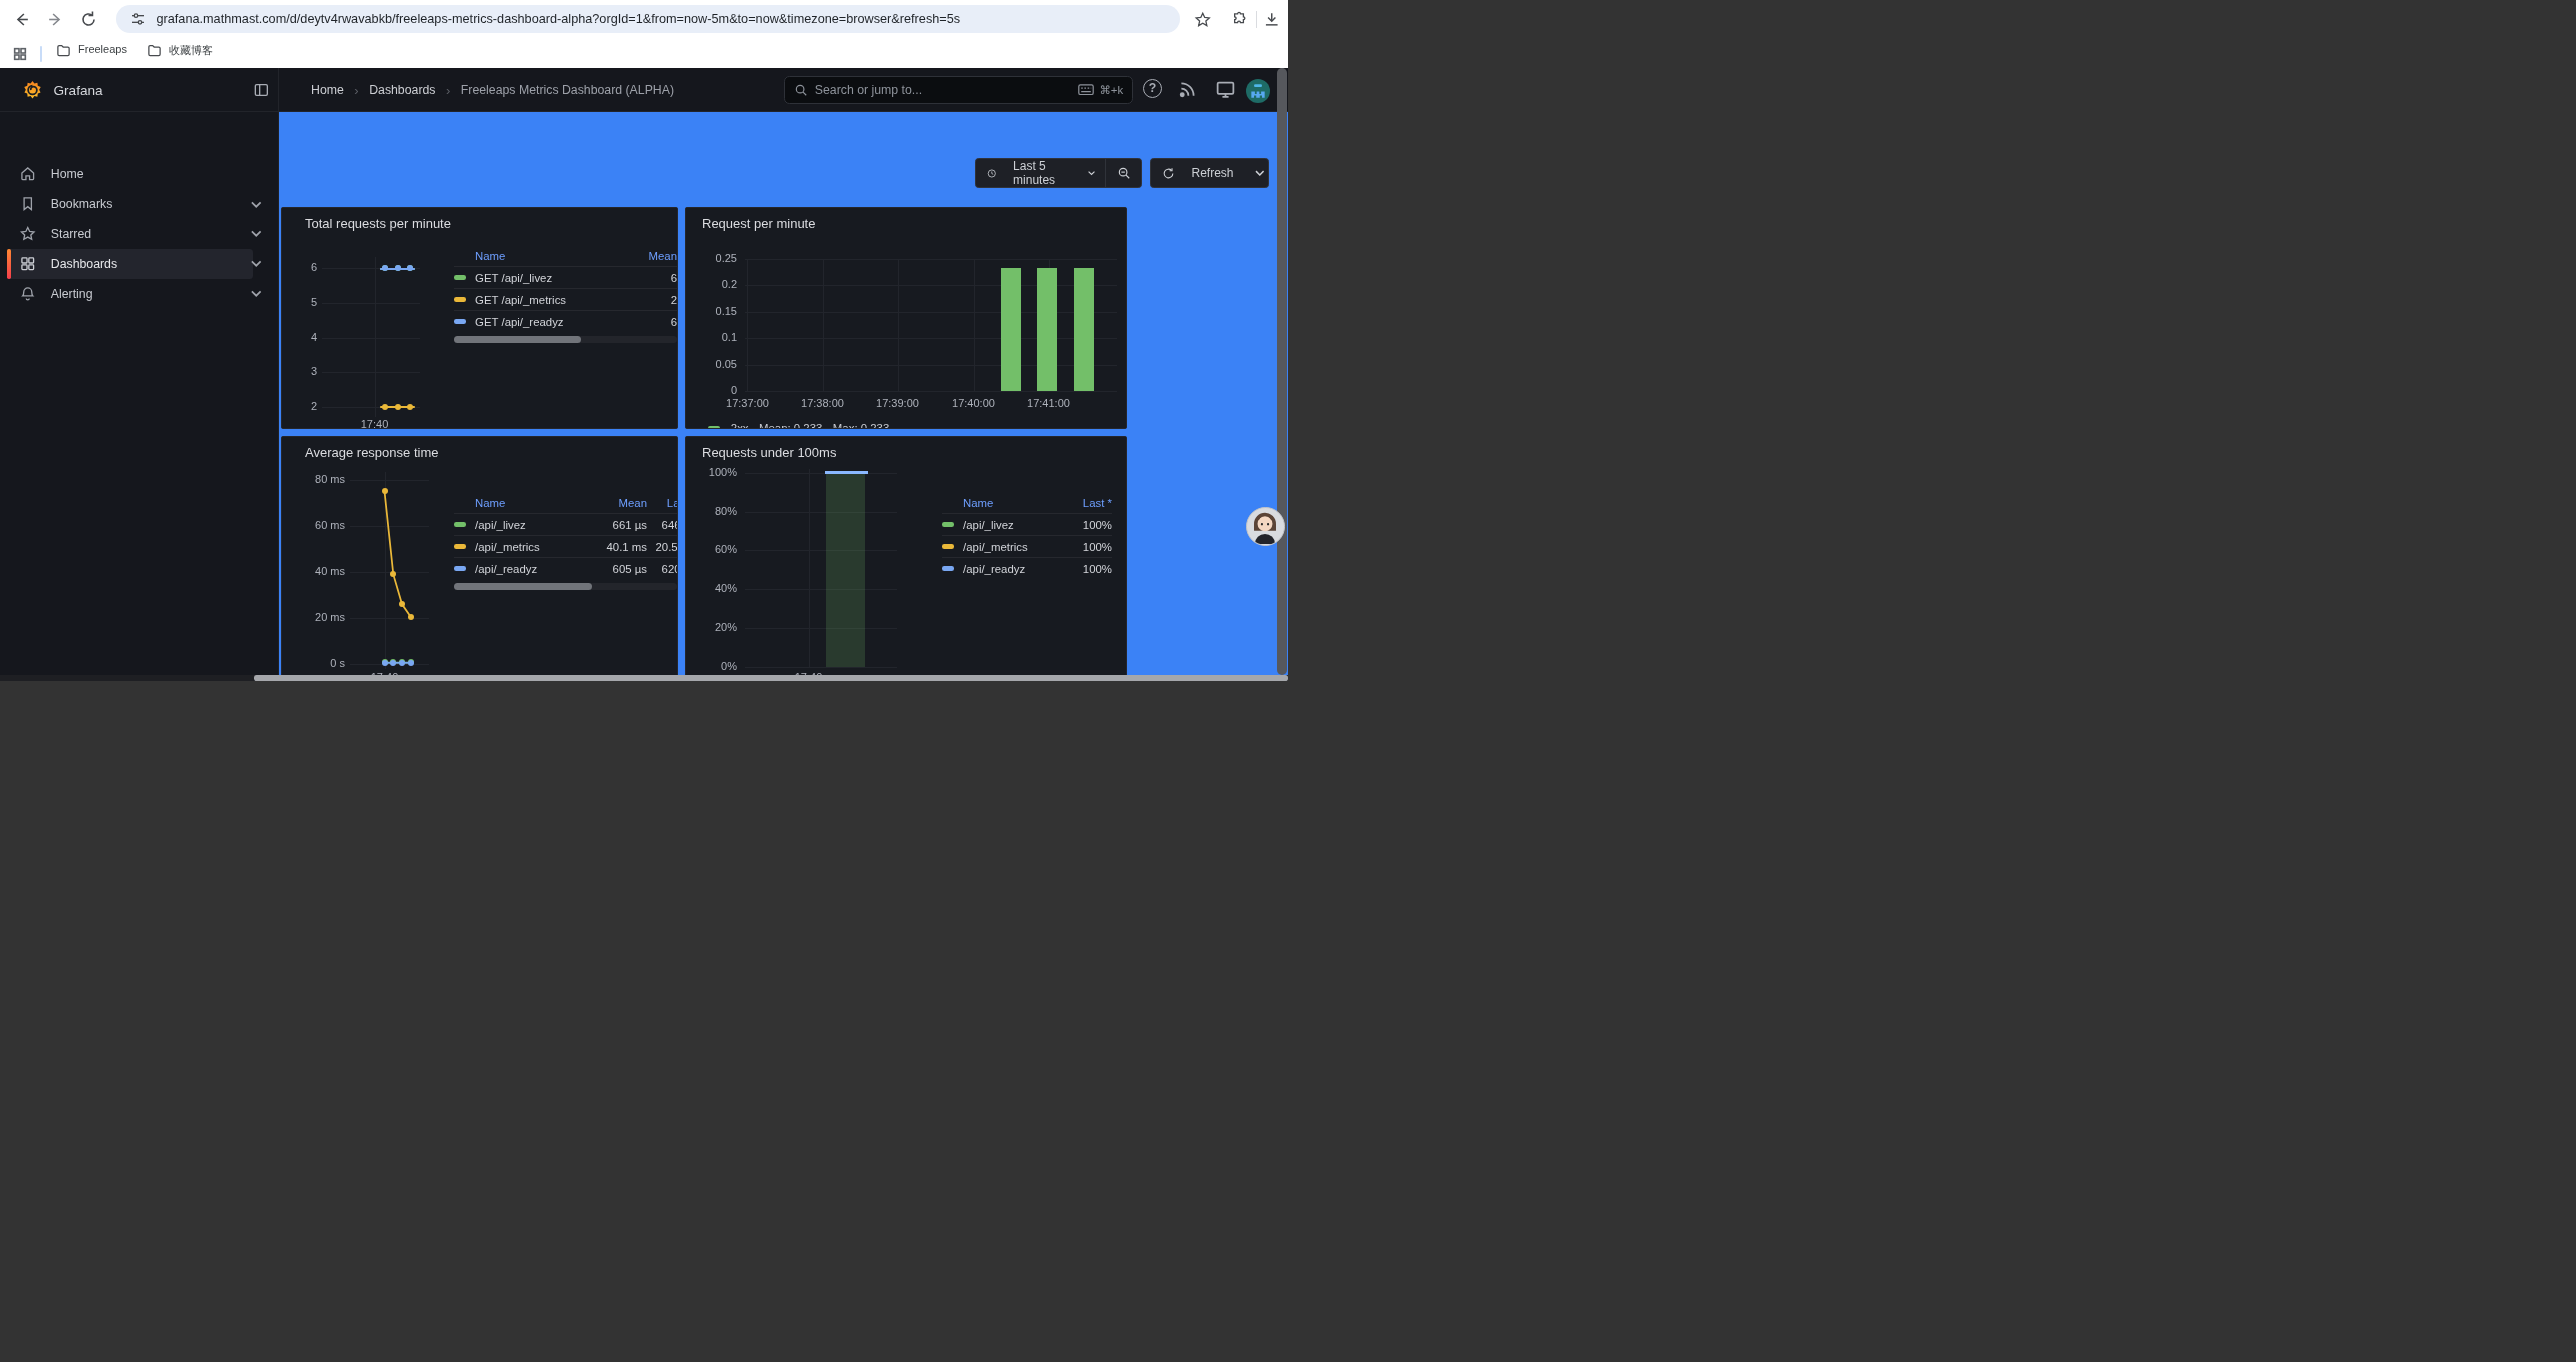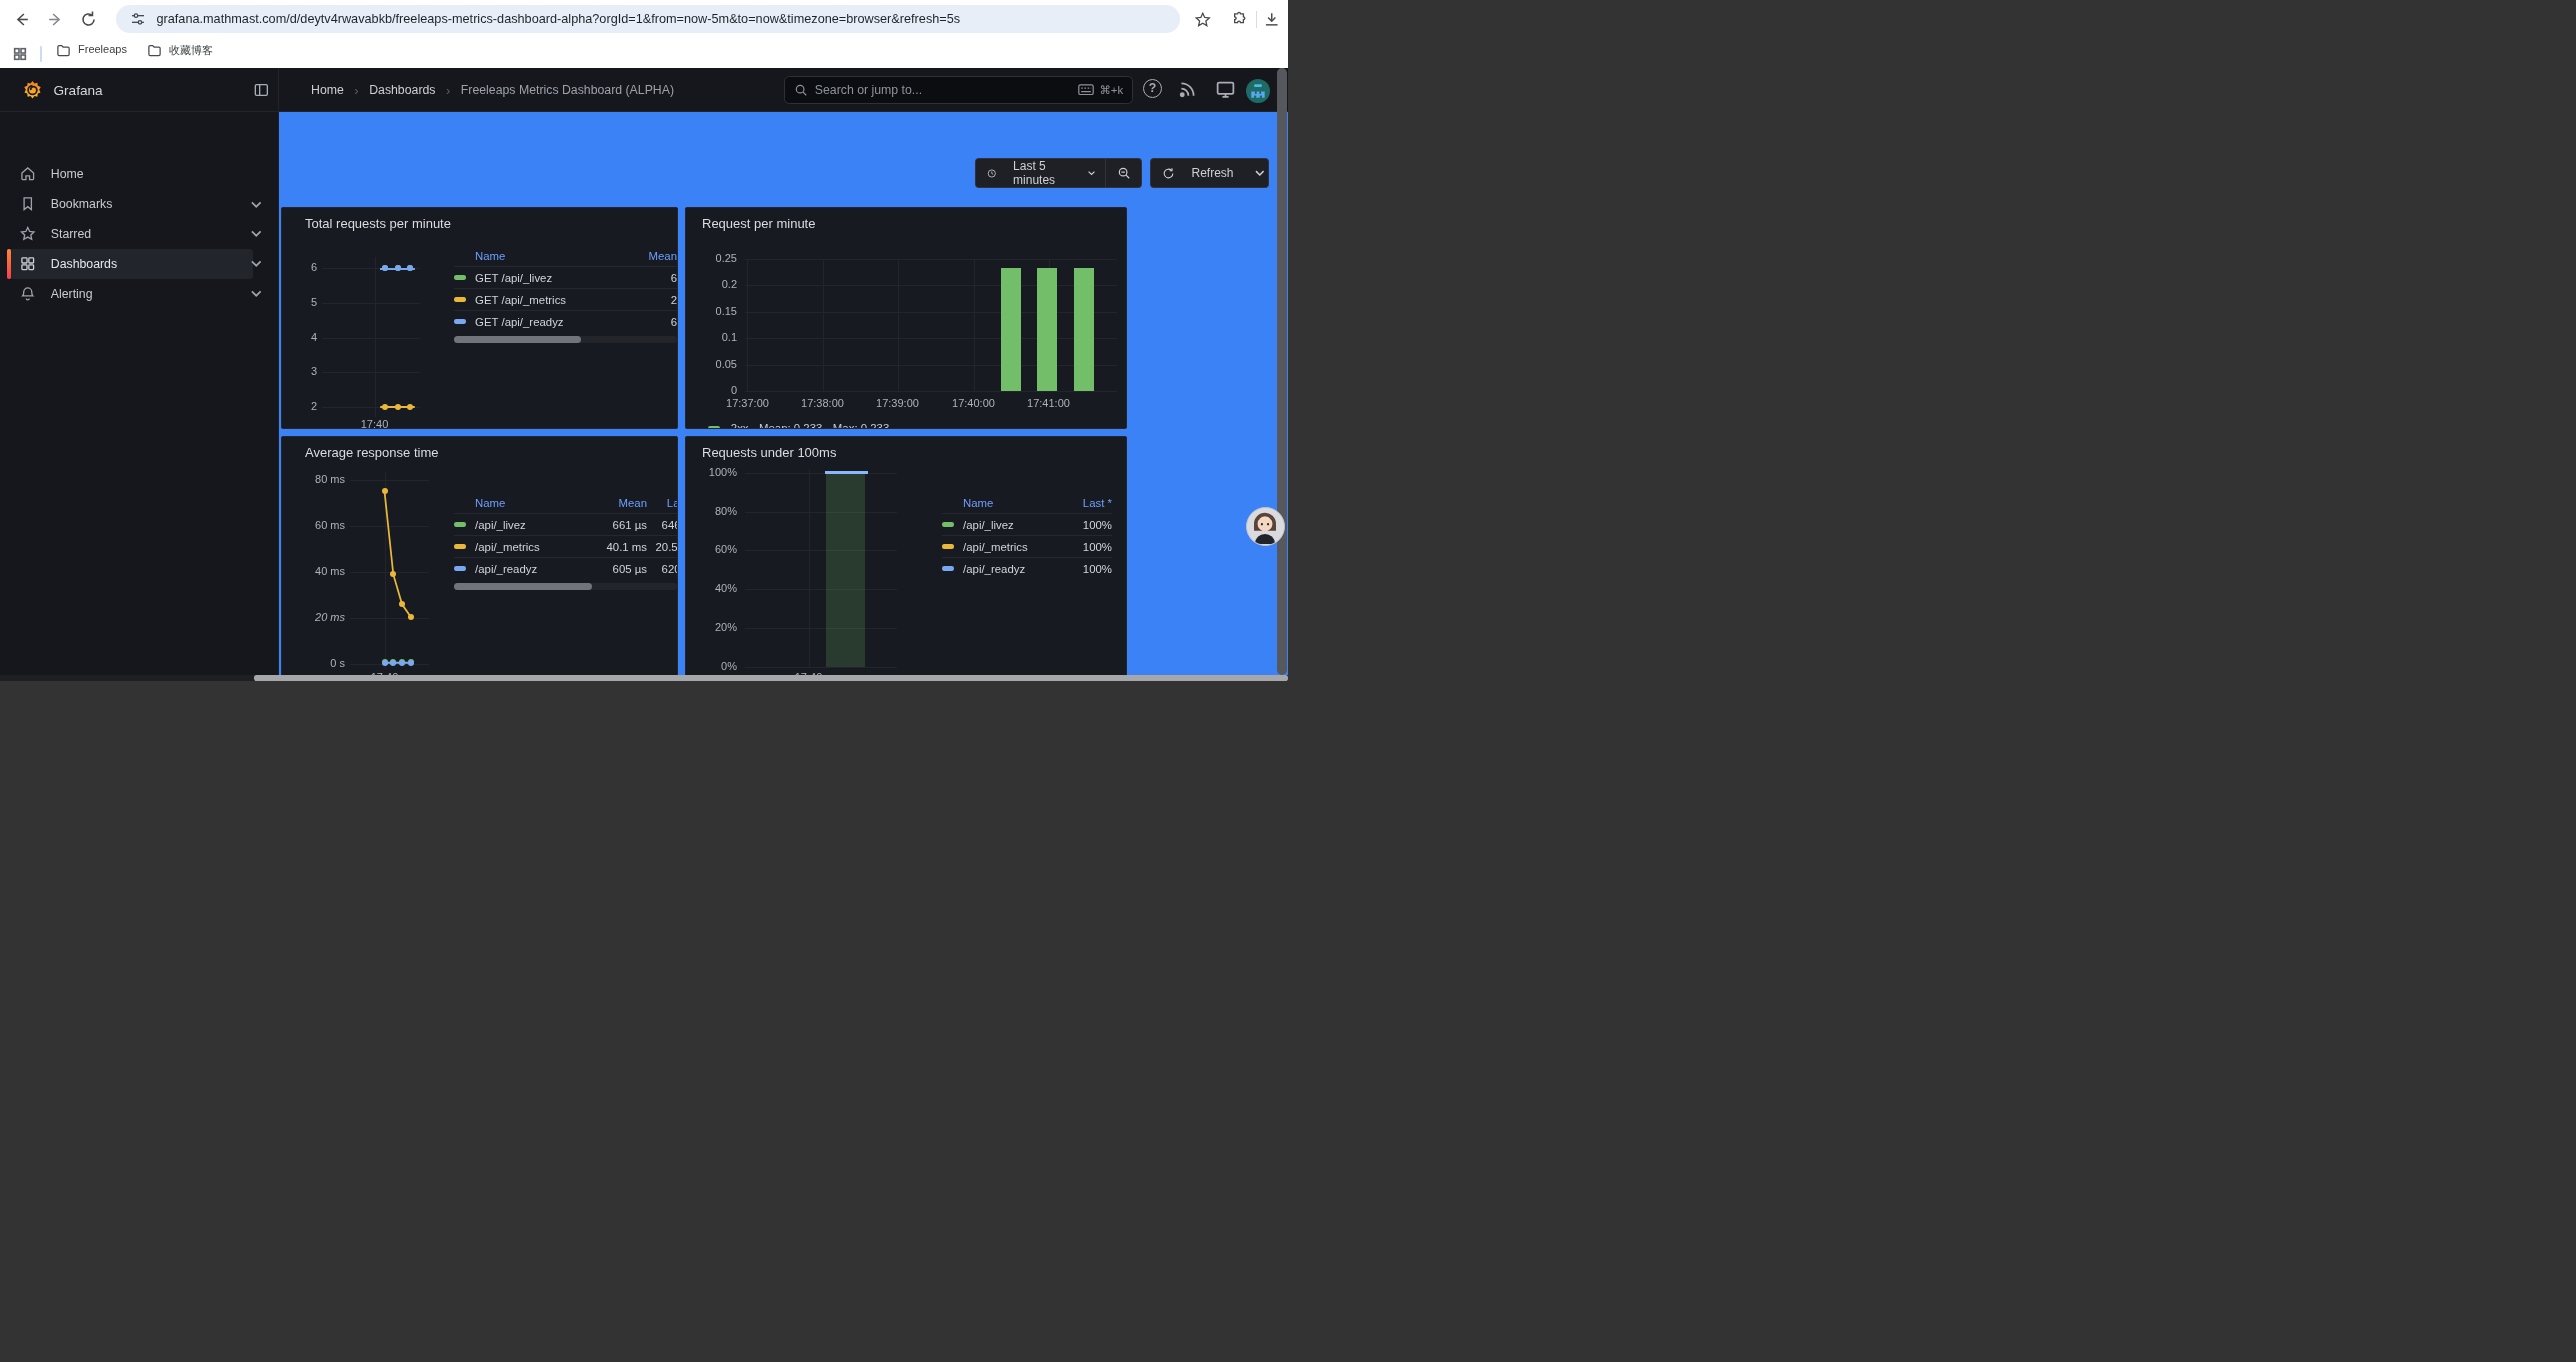--- a/index.html
+++ b/index.html
@@ -408,21 +408,21 @@
       <div class="chart" id="chart-3">
           <div class="hgrid" style="left: 68px; top: 43px; width: 79px; height: 0.9px;"></div>
           <div class="hgrid" style="left: 68px; top: 89px; width: 79px; height: 0.9px;"></div>
           <div class="hgrid" style="left: 68px; top: 135px; width: 79px; height: 0.9px;"></div>
           <div class="hgrid" style="left: 68px; top: 181px; width: 79px; height: 0.9px;"></div>
           <div class="hgrid" style="left: 68px; top: 227px; width: 79px; height: 0.9px;"></div>
           <div class="vgrid" style="left: 103px; top: 35px; width: 0.9px; height: 197px;"></div>
           <div class="ytick" style="left: 0px; width: 63px; top: 36px; position: absolute;">80 ms</div>
           <div class="ytick" style="left: 0px; width: 63px; top: 82px; position: absolute;">60 ms</div>
           <div class="ytick" style="left: 0px; width: 63px; top: 128px; position: absolute;">40 ms</div>
-          <div class="ytick" style="left: 0px; width: 63px; top: 174px; position: absolute; font-style: italic;">20 ms</div>
+          <div class="ytick" style="left: 0px; width: 63px; top: 174px; position: absolute;">20 ms</div>
           <div class="ytick" style="left: 0px; width: 63px; top: 220px; position: absolute;">0 s</div>
           <div class="xtick" style="left: 72px; width: 61px; top: 234px;">17:40</div>
           <svg width="397" height="251" style="position: absolute; left: 0px; top: 0px; pointer-events: none;" viewBox="0 0 453 286">
             <polyline points="117,257.2675 127,257.2675 137,257.2675 147,257.2675" fill="none" stroke="#73BF69" stroke-width="2"></polyline>
             <polyline points="117,62.125 127,156.625 137,190.75 147,205.1875" fill="none" stroke="#EAB839" stroke-width="2"></polyline>
             <polyline points="117,257.425 127,257.425 137,257.425 147,257.425" fill="none" stroke="#79A7F2" stroke-width="2"></polyline>
           </svg>
           <div class="dot" style="left: 100px; top: 222px; background: rgb(115, 191, 105);"></div>
           <div class="dot" style="left: 108px; top: 222px; background: rgb(115, 191, 105);"></div>
           <div class="dot" style="left: 117px; top: 222px; background: rgb(115, 191, 105);"></div>

